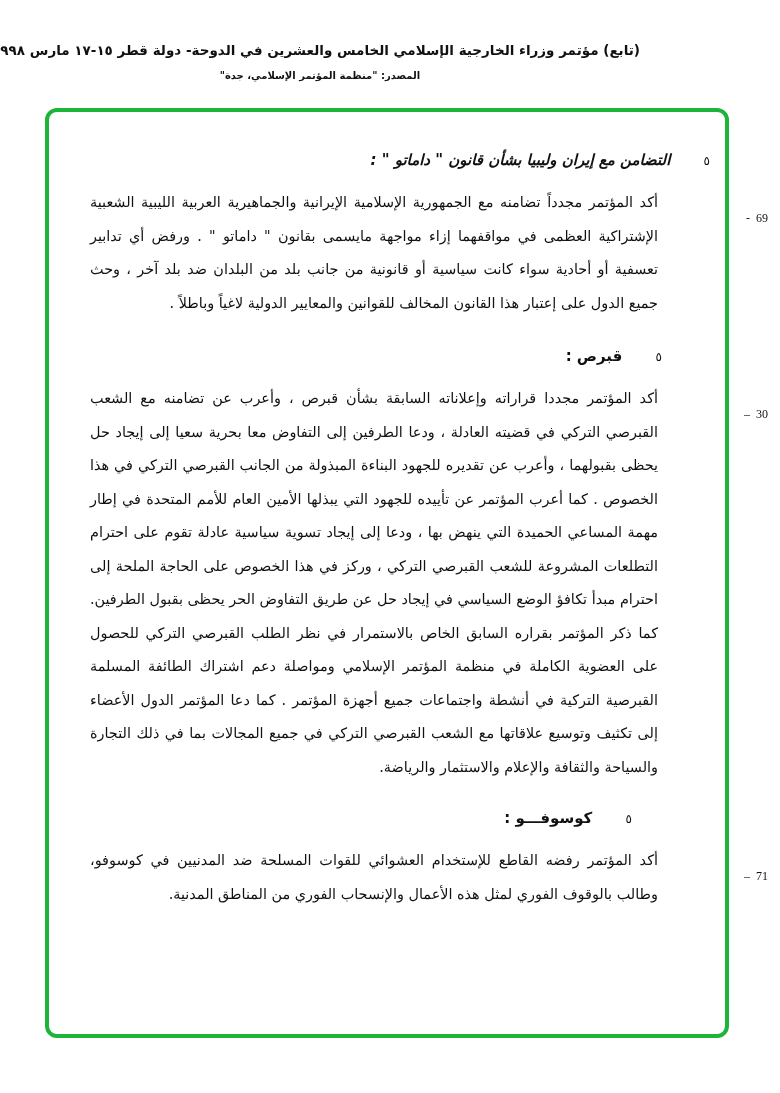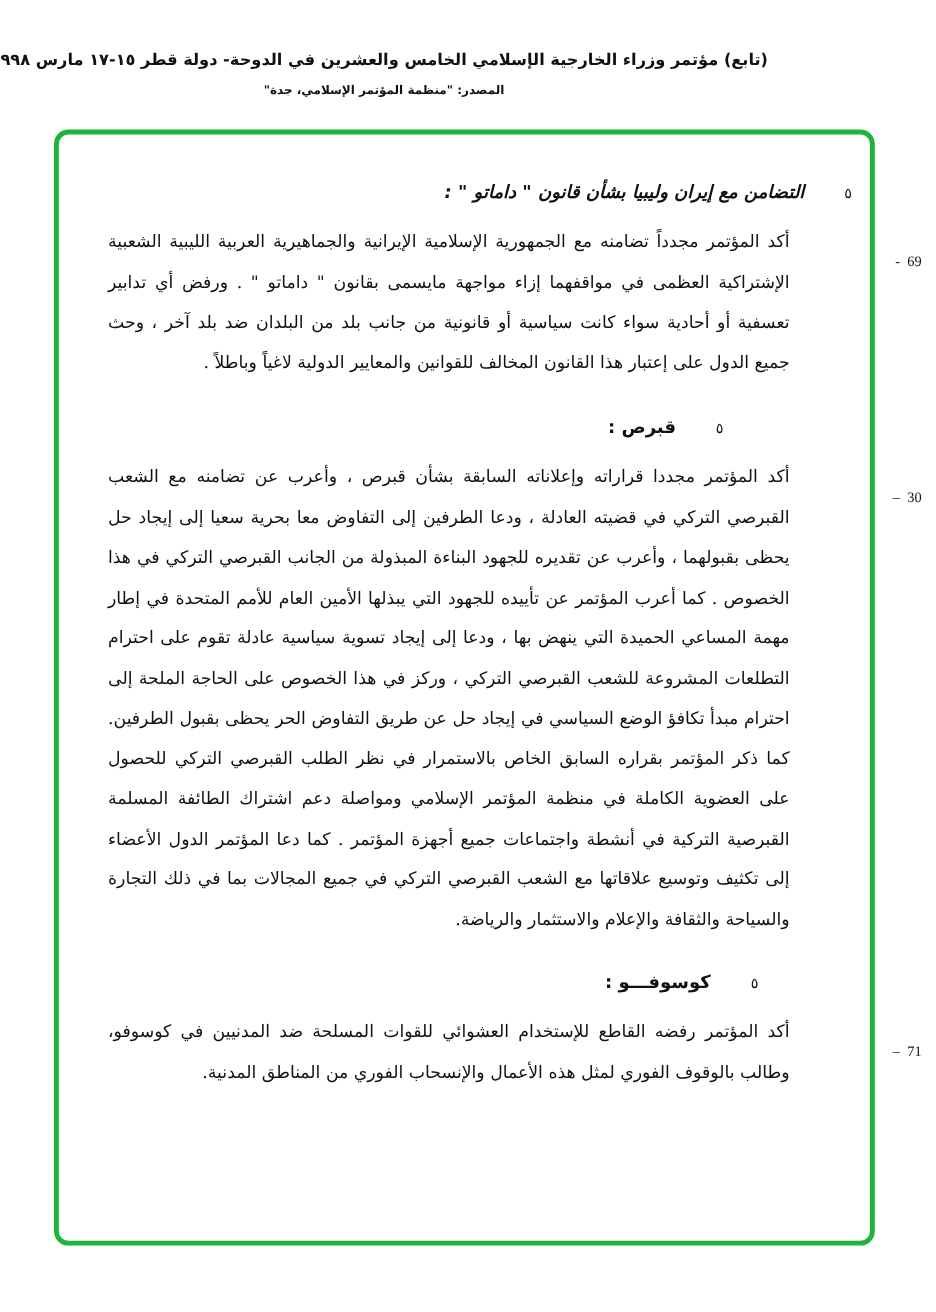--- a/index.html
+++ b/index.html
@@ -66,21 +66,21 @@
     .section-heading .bullet {
       display: inline-block;
       font-size: 12px;
       font-weight: normal;
       margin-left: 28px;
     }
     .section-heading.italic .heading-text {
       font-style: italic;
     }
     .heading-1 { margin-right: 0; }
-    .heading-2 { margin-right: 107px; margin-top: 16px; }
+    .heading-2 { margin-right: 48px; margin-top: 16px; }
     .heading-3 { margin-right: 78px; margin-top: 14px; }
     .paragraph {
       position: relative;
       margin-top: 12px;
       padding-right: 40px;
       font-size: 14.4px;
       line-height: 33.5px;
       text-align: justify;
       text-align-last: right;
     }

